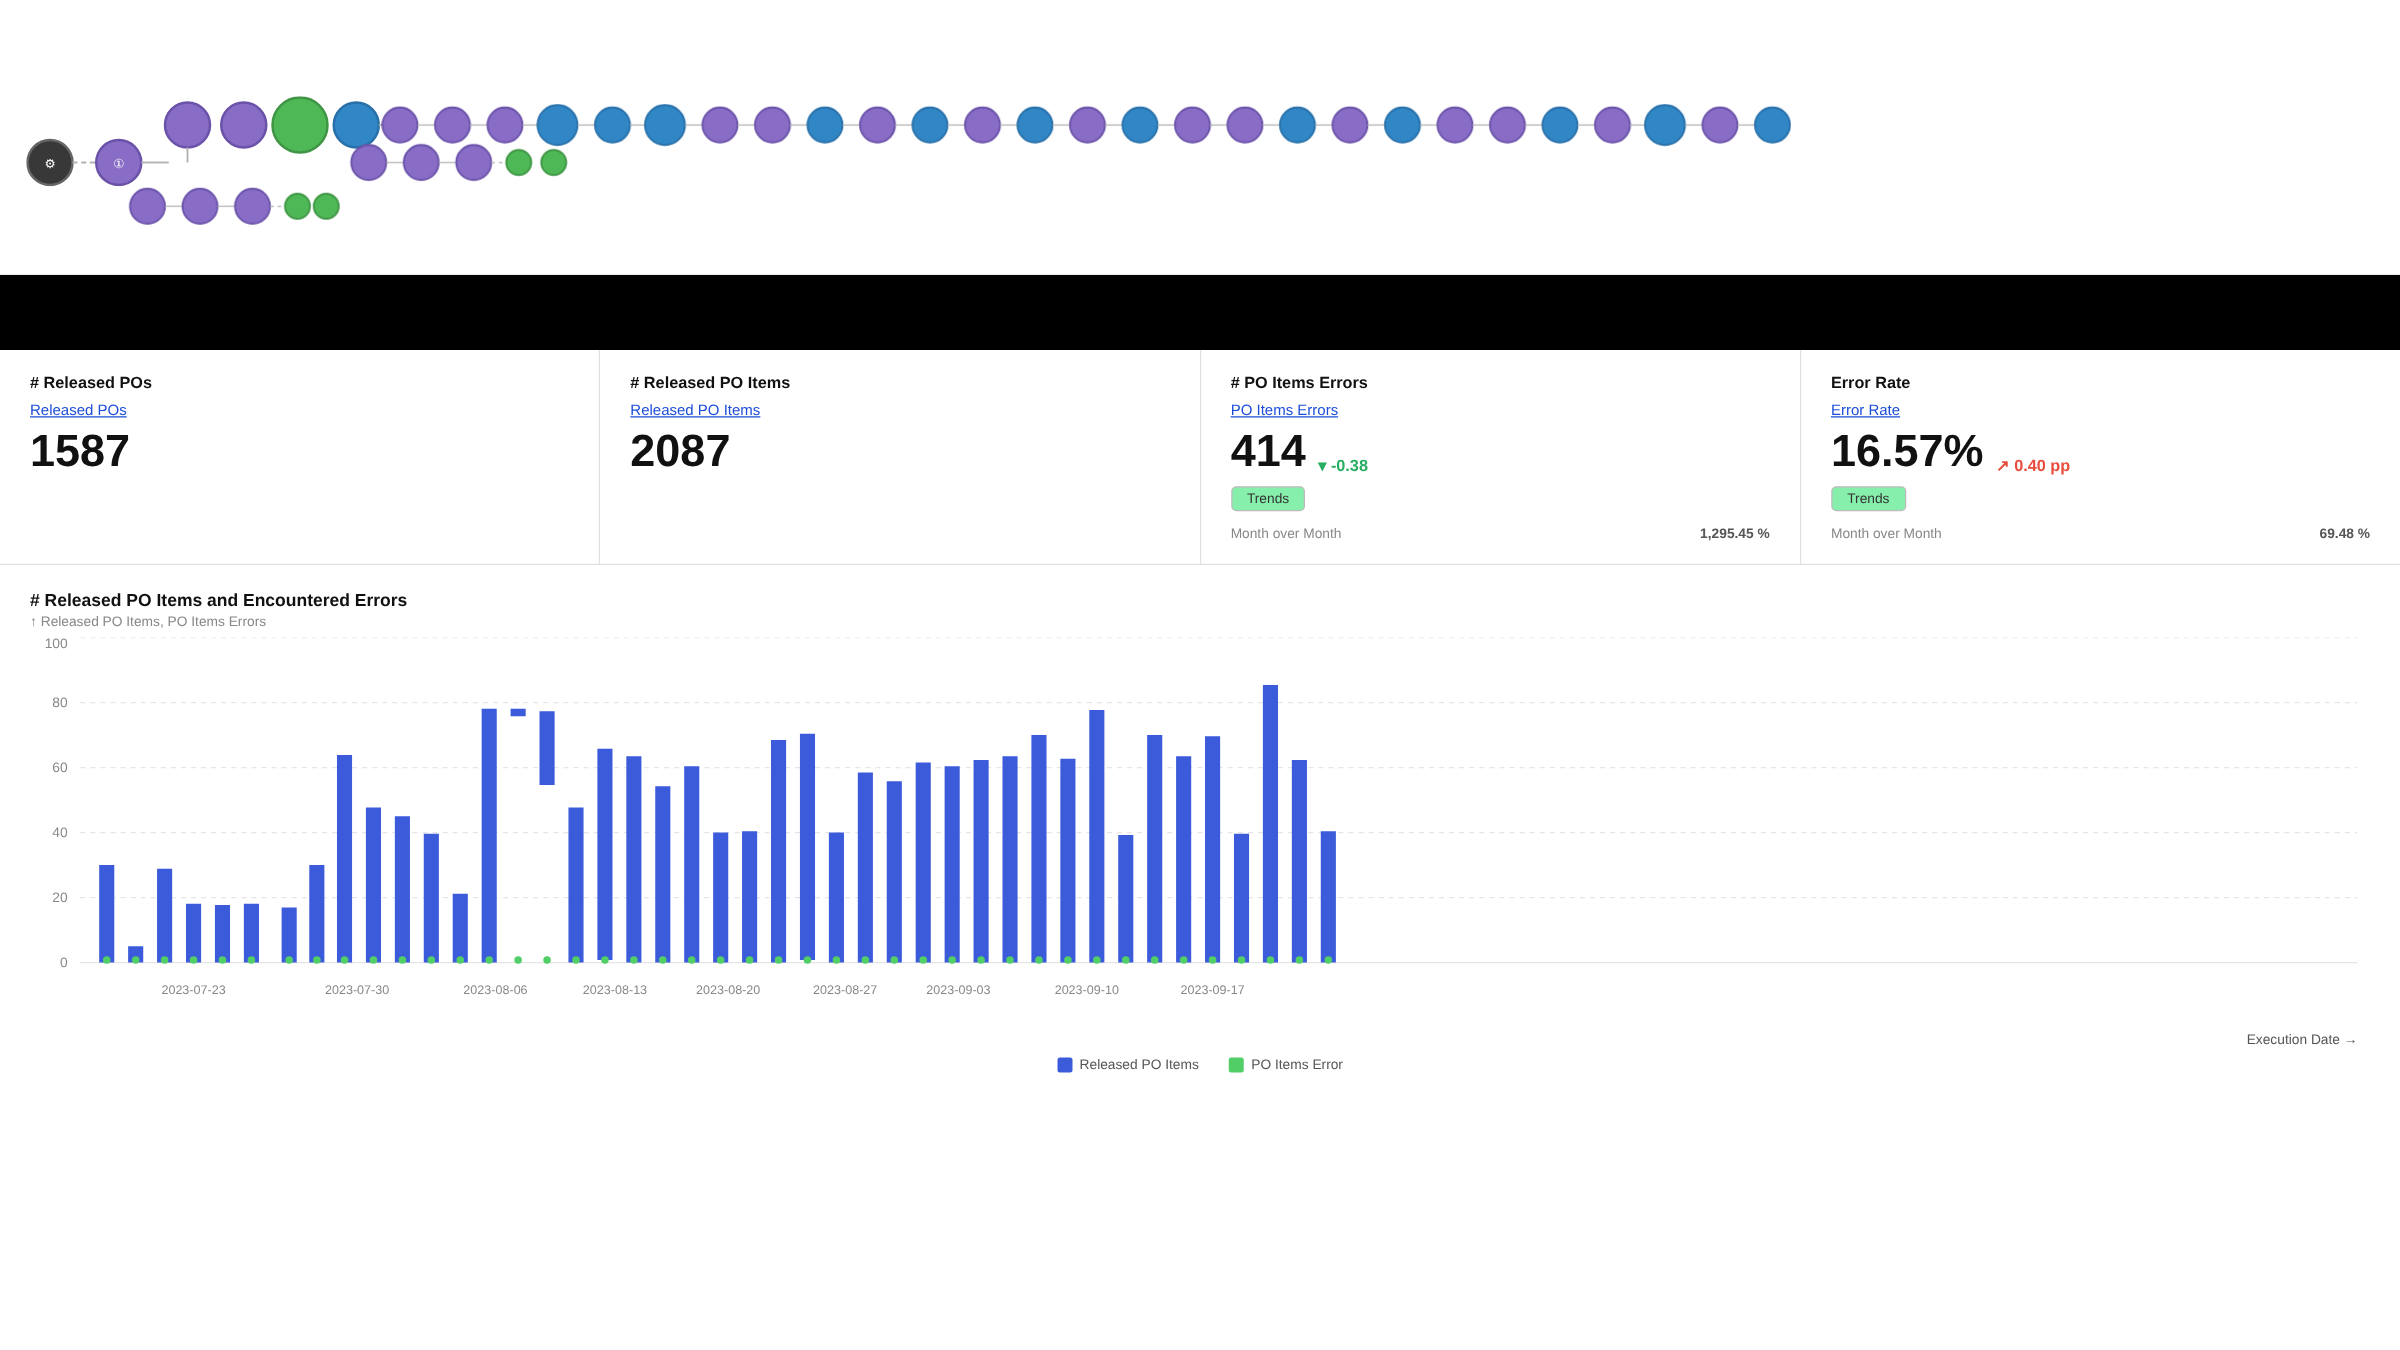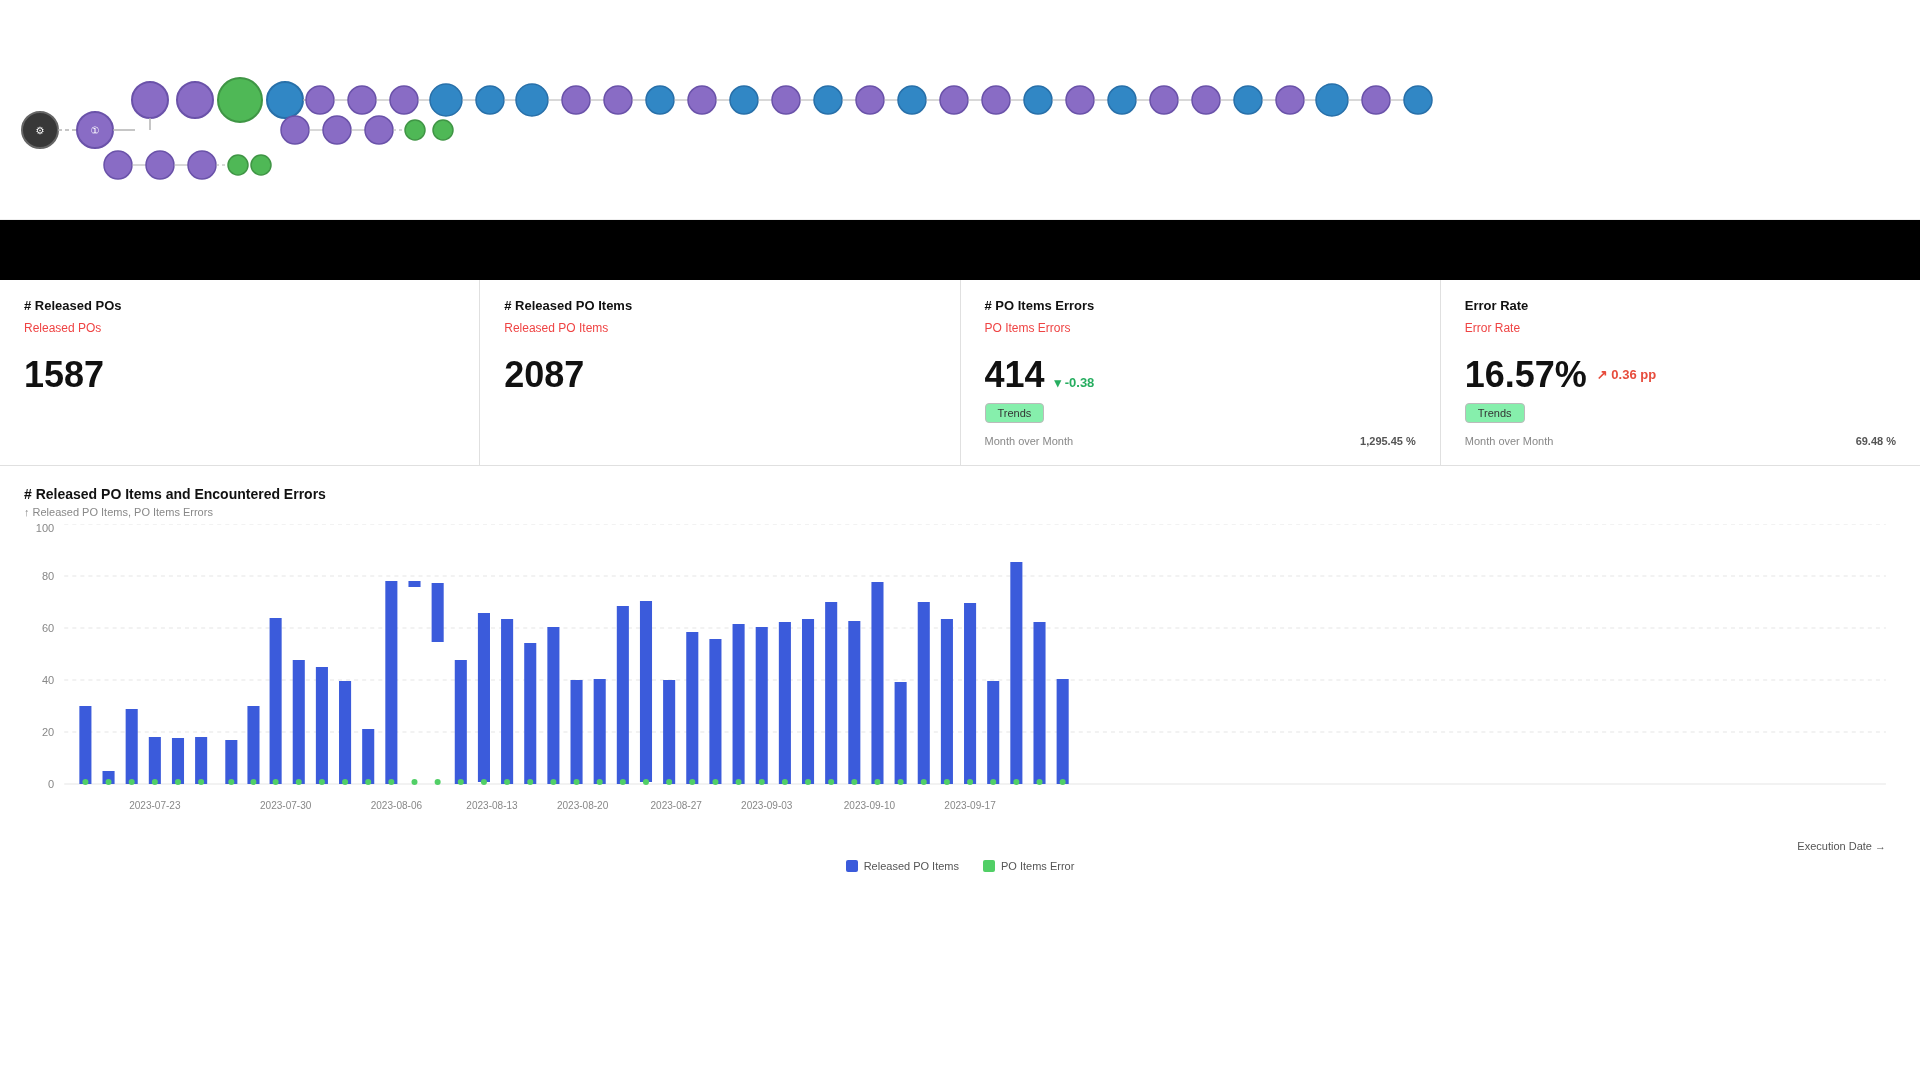--- a/index.html
+++ b/index.html
@@ -42,31 +42,32 @@
 
     .kpi-title {
       font-size: 13px;
       font-weight: 600;
       color: #111;
       margin-bottom: 4px;
     }
 
     .kpi-subtitle {
       font-size: 12px;
-      color: #ef4444;
-      margin-bottom: 16px;
+      color: #1d4ed8;
+      margin-bottom: 2px;
+      text-decoration: underline;
     }
 
     .kpi-value {
       font-size: 36px;
       font-weight: 700;
       color: #111;
       line-height: 1.1;
       display: flex;
-      align-items: center;
+      align-items: flex-end;
       gap: 10px;
     }
 
     .kpi-badge-down {
       font-size: 12px;
       color: #e74c3c;
       font-weight: 600;
       display: flex;
       align-items: center;
       gap: 2px;
@@ -307,21 +308,21 @@
       <span class="mom-label">Month over Month</span>
       <span class="mom-value">1,295.45 %</span>
     </div>
   </div>
 
   <div class="kpi-card">
     <div class="kpi-title">Error Rate</div>
     <div class="kpi-subtitle">Error Rate</div>
     <div class="kpi-value">
       <span>16.57%</span>
-      <span class="kpi-badge-up" style="color:#e74c3c;font-size:13px;">↗ 0.36 pp</span>
+      <span class="kpi-badge-up" style="color:#e74c3c;font-size:13px;">↗ 0.40 pp</span>
     </div>
     <button class="trends-btn">Trends</button>
     <div class="mom-row">
       <span class="mom-label">Month over Month</span>
       <span class="mom-value">69.48 %</span>
     </div>
   </div>
 
 </div>
 

